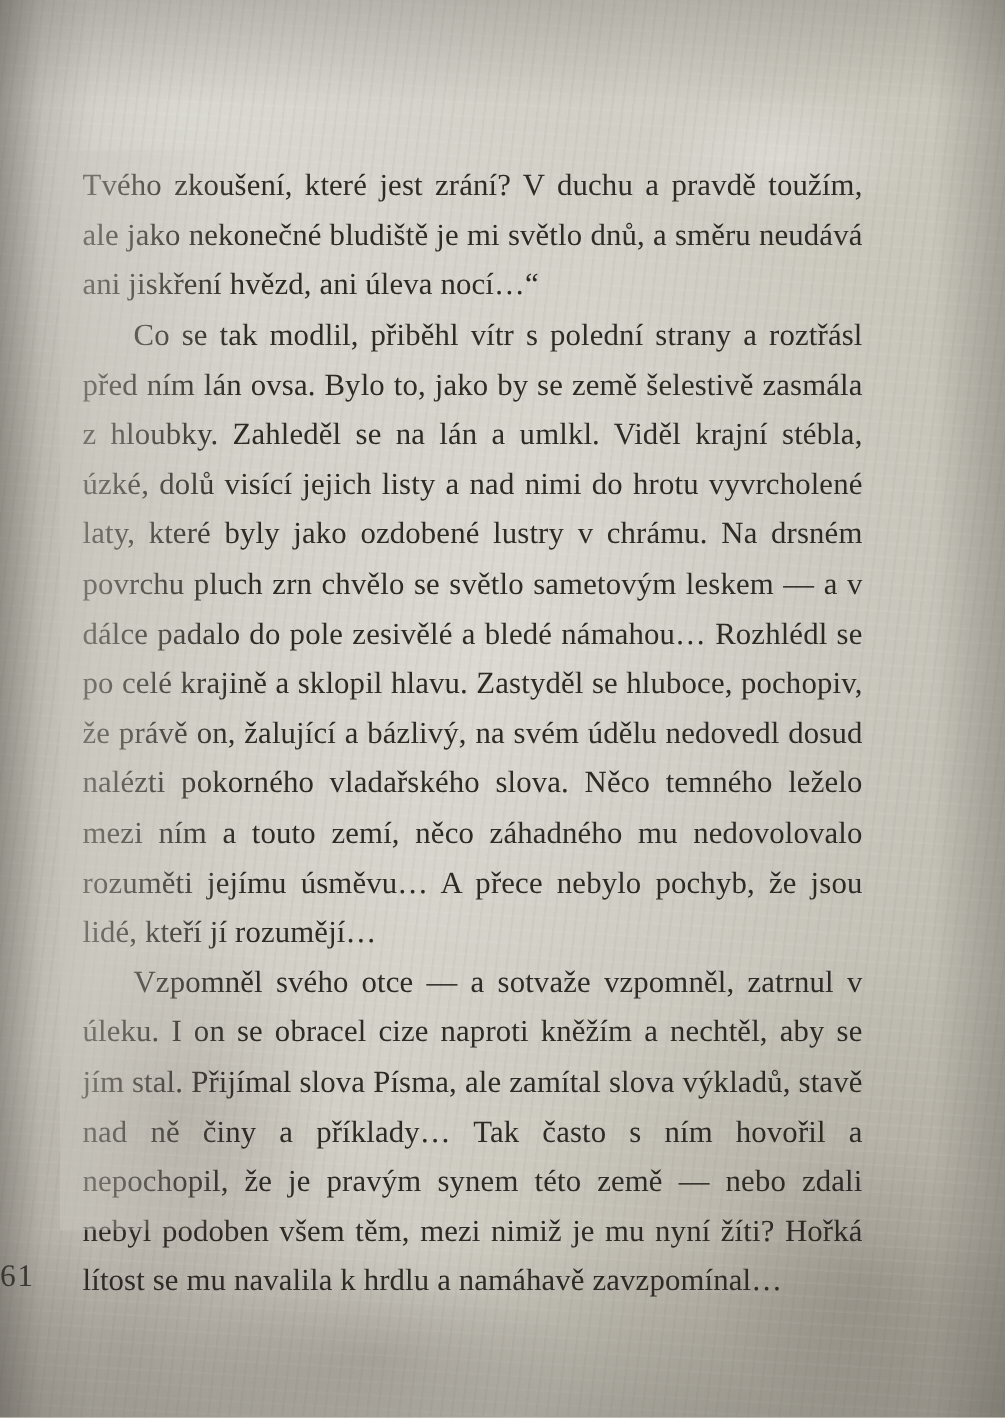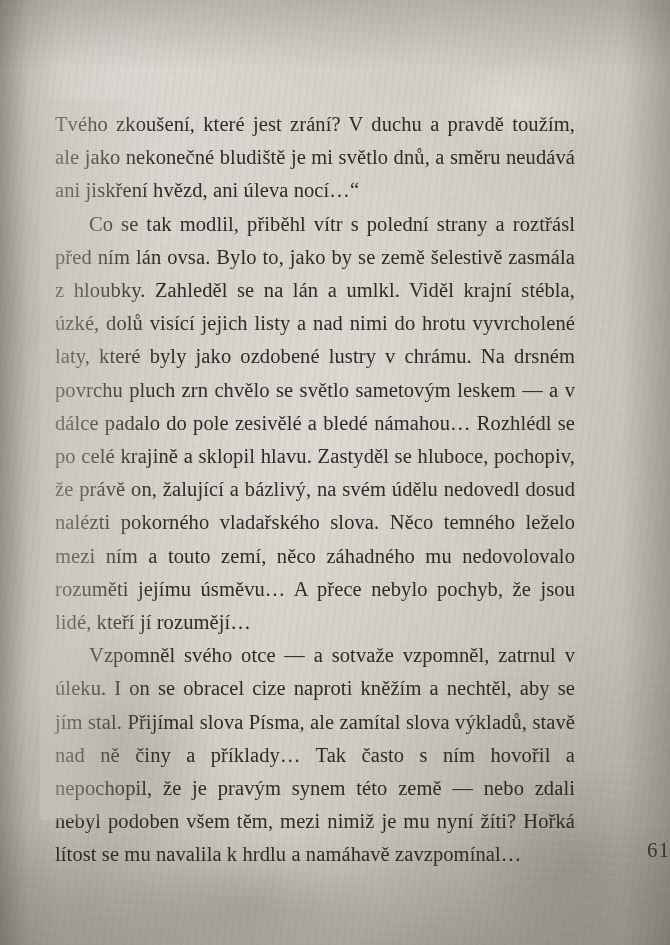--- a/index.html
+++ b/index.html
@@ -95,21 +95,21 @@
     width: 120px; height: 720px;
     background: linear-gradient(to right, rgba(200,197,189,0.55), rgba(200,197,189,0.0));
     mix-blend-mode: normal;
     pointer-events: none;
   }
 
   .folio {
     position: absolute;
     top: 838px;
     left: 0; right: 0;
-    text-align: right;
+    text-align: left;
     font-size: 21px;
     color: #3a3731;
     letter-spacing: 1px;
   }
 </style>
 </head>
 <body>
 
 <div class="scan">
 

